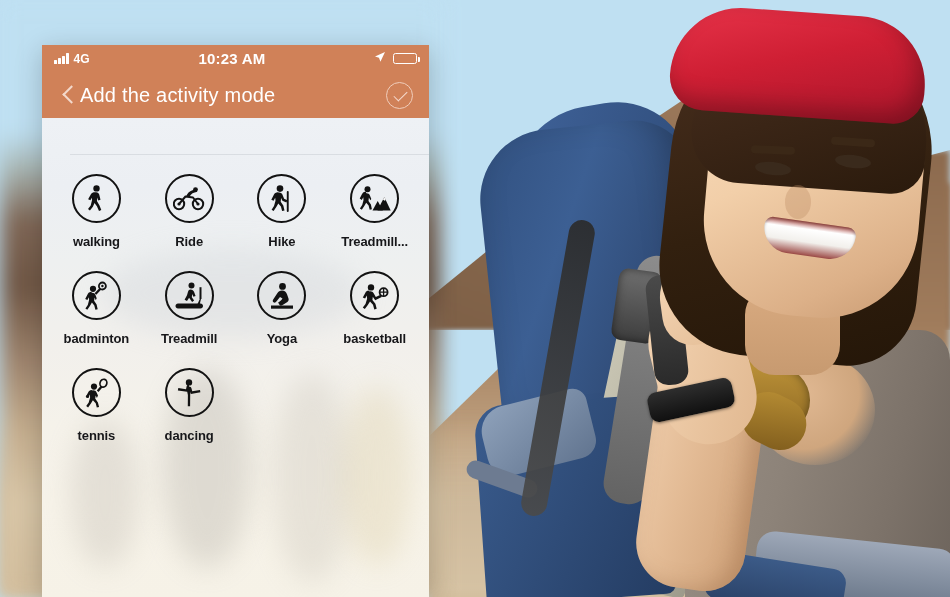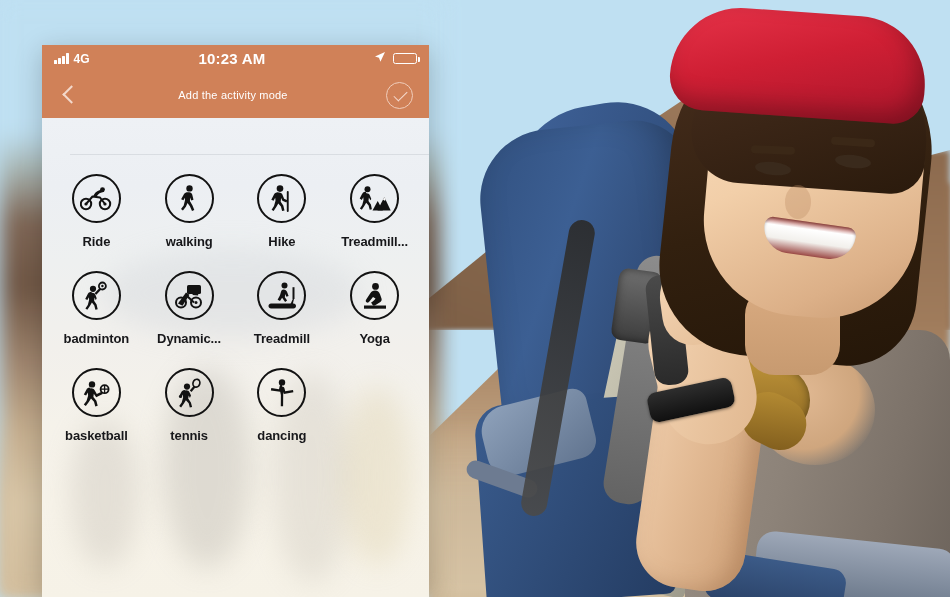--- a/index.html
+++ b/index.html
@@ -248,21 +248,21 @@
     content:""; position:absolute; right:-3.5px; top:3px;
     width:2px; height:5px; background:#fff; border-radius:0 1px 1px 0;
   }
   .battery .fill{ height:100%; background:#fff; border-radius:1px; }
 
   #navbar{
     height:46px; background:#d08158;
     display:flex; align-items:center; padding:0 16px; position:relative;
   }
   #navbar .nav-title{
-    flex:1; text-align:center; color:#fff; font-size:11px; letter-spacing:.2px;
+    flex:1; text-align:left; color:#fff; font-size:20px; letter-spacing:.2px;
   }
   .chev-back{
     width:22px; height:22px; position:relative; cursor:pointer;
   }
   .chev-back::before{
     content:""; position:absolute; left:7px; top:4px;
     width:11px; height:11px; border-left:2.2px solid #f3d9cb; border-bottom:2.2px solid #f3d9cb;
     transform:rotate(45deg);
   }
   .check-circle{
@@ -395,45 +395,45 @@
     <div class="ghost g2"></div>
     <div class="ghost g3"></div>
     <div class="ghost g4"></div>
 
     <div id="divider"></div>
 
     <div id="grid">
 
       <div class="cell">
         <div class="ico-circle">
+          <svg width="26" height="28" viewBox="0 0 26 28" fill="#121212">
+            <circle cx="13.5" cy="3.4" r="3.2"></circle>
+            <path d="M13.2 7.2c1.6 0 2.7 1 3 2.4l1.3 5.2-2.3.7-.8-3-.5 3.6 2.6 4.4 1.8 4.5-2.3.9-2.1-4.6-2.4-3.3-1.6 3.7-3 3.8-1.9-1.6 2.7-3.5 1.3-5.1-.1-2.6-1.5 2.6-2.3-1 2.4-4.4c.7-1.2 1.6-2.2 3.1-2.6z"></path>
+          </svg>
+        </div>
+        <div class="cell-label">walking</div>
+      </div>
+
+      <div class="cell">
+        <div class="ico-circle">
           <svg width="32" height="24" viewBox="0 0 32 24" fill="#121212">
             <circle cx="6" cy="17" r="5.2" fill="none" stroke="#121212" stroke-width="2"></circle>
             <circle cx="25" cy="17" r="5.2" fill="none" stroke="#121212" stroke-width="2"></circle>
             <circle cx="6" cy="17" r="1.6"></circle>
               <circle cx="25" cy="17" r="1.6"></circle>
             <path d="M6 17 12.5 9.5 20 10.5 25 17" fill="none" stroke="#121212" stroke-width="2" stroke-linejoin="round"></path>
             <path d="M13 9.5c1.2-3 3.4-5.4 6.4-6.3l3.6-1 1.2 2.6-3.3.9c-2 .6-3.3 2-4.2 4z"></path>
             <circle cx="22.5" cy="2.6" r="2.4"></circle>
           </svg>
         </div>
         <div class="cell-label">Ride</div>
       </div>
 
       <div class="cell">
         <div class="ico-circle">
-          <svg width="26" height="28" viewBox="0 0 26 28" fill="#121212">
-            <circle cx="13.5" cy="3.4" r="3.2"></circle>
-            <path d="M13.2 7.2c1.6 0 2.7 1 3 2.4l1.3 5.2-2.3.7-.8-3-.5 3.6 2.6 4.4 1.8 4.5-2.3.9-2.1-4.6-2.4-3.3-1.6 3.7-3 3.8-1.9-1.6 2.7-3.5 1.3-5.1-.1-2.6-1.5 2.6-2.3-1 2.4-4.4c.7-1.2 1.6-2.2 3.1-2.6z"></path>
-          </svg>
-        </div>
-        <div class="cell-label">walking</div>
-      </div>
-
-      <div class="cell">
-        <div class="ico-circle">
           <svg width="28" height="28" viewBox="0 0 28 28" fill="#121212">
             <circle cx="12" cy="3.6" r="3.3"></circle>
             <path d="M11 7.6c1.9 0 3 .9 3.6 2.3l1.5 3.8 3.3 1.6-1 2.3-4-1.9-1.3-2.6-.4 3.6 2.6 3.9 1.2 5-2.4.5-1.2-4.6-2.6-3-2 3.6-2.7 4-2-1.4 2.4-3.7 1.5-5.2-.3-3-1.6 3-2.3-1 2.3-4.6c.6-1.3 1.6-2.6 3.7-2.9z"></path>
             <rect x="18.8" y="6" width="1.9" height="21" rx=".9"></rect>
           </svg>
         </div>
         <div class="cell-label">Hike</div>
       </div>
 
       <div class="cell">
@@ -456,35 +456,20 @@
             <path d="M10 11.8c1.8 0 2.9.8 3.5 2.1l1.2 3.3-.9 2.1-1.2-2.7-.5 3.2 2.5 3.8 1.1 4.6-2.3.5-1.1-4.2-2.4-2.9-2 3.5-2.6 3.7-1.9-1.4 2.4-3.5 1.3-4.9-.2-2.8-1.5 2.8-2.2-1 2.2-4.3c.6-1.2 1.5-2.6 3.6-2.9z"></path>
             <path d="M12.6 12.2 17.5 7l1.7 1.6-4.9 5.2z"></path>
             <circle cx="20.4" cy="5" r="3.5" fill="none" stroke="#121212" stroke-width="1.8"></circle>
             <circle cx="20.4" cy="5" r="1.2"></circle>
           </svg>
         </div>
         <div class="cell-label">badminton</div>
       </div>
 
 
-      <div class="cell">
-        <div class="ico-circle">
-          <svg width="32" height="26" viewBox="0 0 32 26" fill="#121212">
-            <rect x="14" y="2" width="14" height="9" rx="1.6"></rect>
-            <path d="M5 20.5 13 9.5l3.5 2.2-7 11z"></path>
-            <circle cx="8" cy="19.5" r="5" fill="none" stroke="#121212" stroke-width="2"></circle>
-            <circle cx="23" cy="19.5" r="5" fill="none" stroke="#121212" stroke-width="2"></circle>
-            <circle cx="8" cy="19.5" r="1.5"></circle>
-              <circle cx="23" cy="19.5" r="1.5"></circle>
-            <path d="M8 19.5 14 13l7 6.5" fill="none" stroke="#121212" stroke-width="2"></path>
-            <path d="m20 9.5 5.5.5-.5 2.5-5.5-.6z"></path>
-          </svg>
-        </div>
-        <div class="cell-label">Dynamic...</div>
-      </div>
 
       <div class="cell">
         <div class="ico-circle">
           <svg width="30" height="28" viewBox="0 0 30 28" fill="#121212">
             <circle cx="17.5" cy="3.6" r="3"></circle>
             <path d="M16.5 7.4c1.9 0 3 1 3.5 2.3l1.6 4.2-2.2.9-1.1-2.9-.5 3.3 2.3 3.3-2 1.4-3-4.1-2.1 3.1-2.4-1.2 2.4-4.5 1-3.5c.5-1.4 1.3-2.3 2.5-2.3z"></path>
             <path d="M25.5 5.2h2V17h-2z"></path>
             <path d="M25.8 17H27l-1.2 5h-2.3z"></path>
             <path d="M4 21.5h22.5c1.4 0 2.5 1.1 2.5 2.5s-1.1 2.5-2.5 2.5H4c-1.4 0-2.5-1.1-2.5-2.5S2.6 21.5 4 21.5z"></path>
           </svg>

